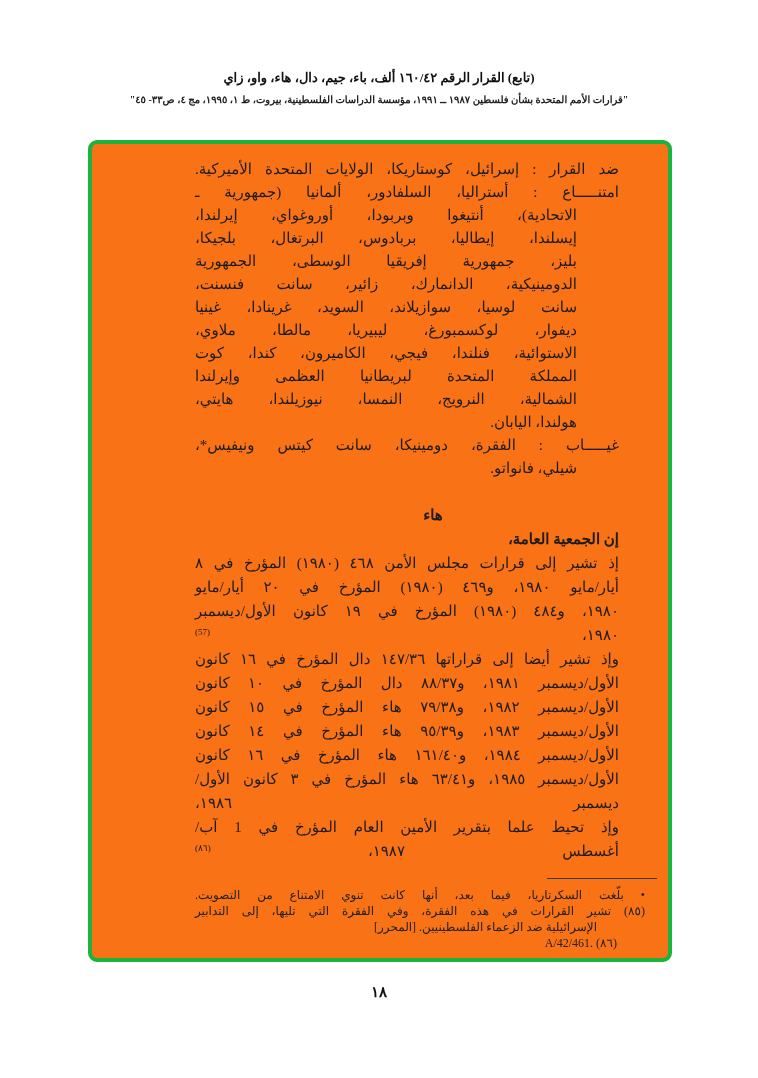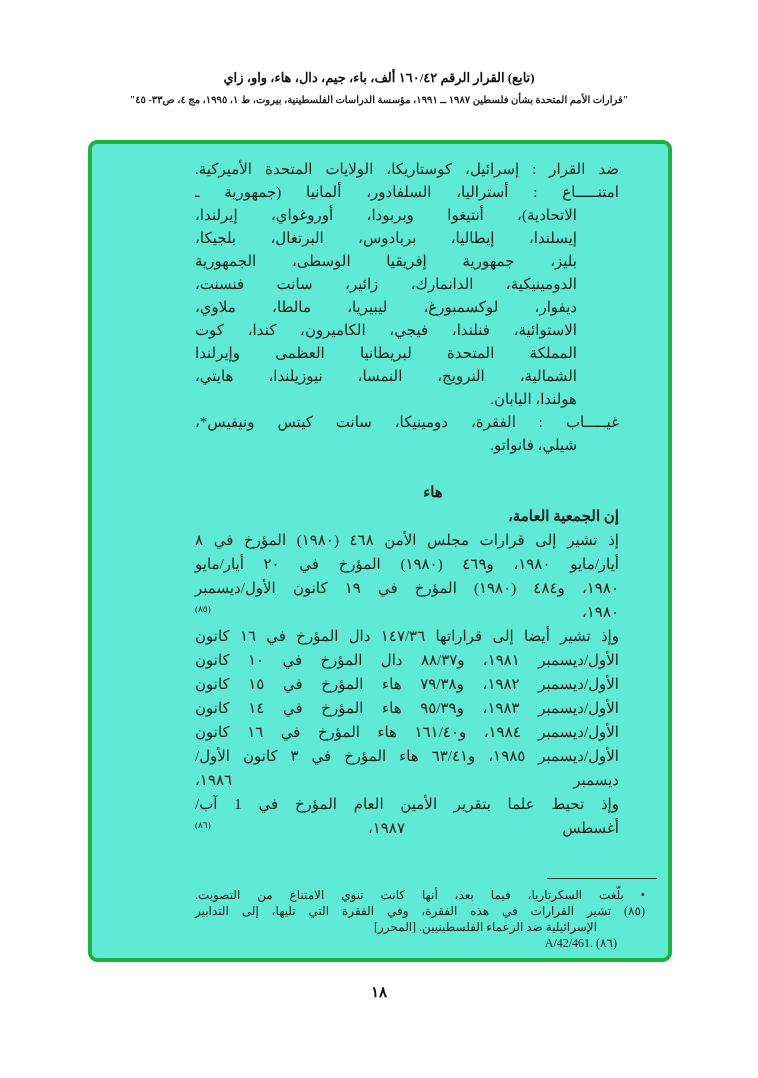--- a/index.html
+++ b/index.html
@@ -12,21 +12,21 @@
     overflow: hidden;
   }
   .header { position: absolute; top: 70px; left: 0; width: 758px; text-align: center; direction: rtl; }
   .title { font-size: 13px; font-weight: bold; color: #111; }
   .subtitle { margin-top: 8px; font-size: 10px; font-weight: bold; color: #222; }
 
   .gbox {
     position: absolute; left: 88px; top: 140px;
     width: 576px; height: 814px;
     border: 4px solid #1cb23e; border-radius: 9px;
-    background: #5eead4;
+    background: #f97316;
   }
   .textcol {
     position: absolute; top: 14px; left: 103px; width: 424px;
     direction: rtl; font-size: 15px;
   }
   .vline {
     line-height: 23px;
     text-align: justify; text-align-last: justify;
   }
   .cont { padding-right: 42px; }
@@ -76,36 +76,37 @@
 
 <div class="gbox">
   <div class="textcol">
 
     <div class="vline">ضد القرار :  إسرائيل، كوستاريكا، الولايات المتحدة الأميركية.</div>
     <div class="vline">امتنـــــاع :  أستراليا، السلفادور، ألمانيا (جمهورية ـ</div>
     <div class="vline cont">الاتحادية)، أنتيغوا وبربودا، أوروغواي، إيرلندا،</div>
     <div class="vline cont">إيسلندا، إيطاليا، بربادوس، البرتغال، بلجيكا،</div>
     <div class="vline cont">بليز، جمهورية إفريقيا الوسطى، الجمهورية</div>
     <div class="vline cont">الدومينيكية، الدانمارك، زائير، سانت فنسنت،</div>
+    <div class="vline cont">سانت لوسيا، سوازيلاند، السويد، غرينادا، غينيا</div>
     <div class="vline cont">ديفوار، لوكسمبورغ، ليبيريا، مالطا، ملاوي،</div>
     <div class="vline cont">الاستوائية، فنلندا، فيجي، الكاميرون، كندا، كوت</div>
     <div class="vline cont">المملكة المتحدة لبريطانيا العظمى وإيرلندا</div>
     <div class="vline cont">الشمالية، النرويج، النمسا، نيوزيلندا، هايتي،</div>
     <div class="vline cont endline">هولندا، اليابان.</div>
     <div class="vline">غيـــــاب :  الفقرة، دومينيكا، سانت كيتس ونيفيس*،</div>
     <div class="vline cont endline">شيلي، فانواتو.</div>
 
     <div class="ha-heading">هاء</div>
 
     <div class="pline opening">إن الجمعية العامة،</div>
 
     <div class="pline"><span class="plead">إذ تشير</span><span> إلى قرارات مجلس الأمن ٤٦٨ (١٩٨٠) المؤرخ في ٨</span></div>
     <div class="pline">أيار/مايو ١٩٨٠، و٤٦٩ (١٩٨٠) المؤرخ في ٢٠ أيار/مايو</div>
     <div class="pline">١٩٨٠، و٤٨٤ (١٩٨٠) المؤرخ في ١٩ كانون الأول/ديسمبر</div>
-    <div class="pline endline"><span>١٩٨٠،</span> <sup>(٨٥)</sup></div>
+    <div class="pline endline"><span>١٩٨٠،</span> <sup>(57)</sup></div>
 
     <div class="pline"><span class="plead">وإذ تشير أيضا</span><span> إلى قراراتها ١٤٧/٣٦ دال المؤرخ في ١٦ كانون</span></div>
     <div class="pline">الأول/ديسمبر ١٩٨١، و٨٨/٣٧ دال المؤرخ في ١٠ كانون</div>
     <div class="pline">الأول/ديسمبر ١٩٨٢، و٧٩/٣٨ هاء المؤرخ في ١٥ كانون</div>
     <div class="pline">الأول/ديسمبر ١٩٨٣، و٩٥/٣٩ هاء المؤرخ في ١٤ كانون</div>
     <div class="pline">الأول/ديسمبر ١٩٨٤، و١٦١/٤٠ هاء المؤرخ في ١٦ كانون</div>
     <div class="pline">الأول/ديسمبر ١٩٨٥، و٦٣/٤١ هاء المؤرخ في ٣ كانون الأول/</div>
     <div class="pline endline">ديسمبر ١٩٨٦،</div>
 
     <div class="pline"><span class="plead">وإذ تحيط علما</span><span> بتقرير الأمين العام المؤرخ في 1 آب/</span></div>

